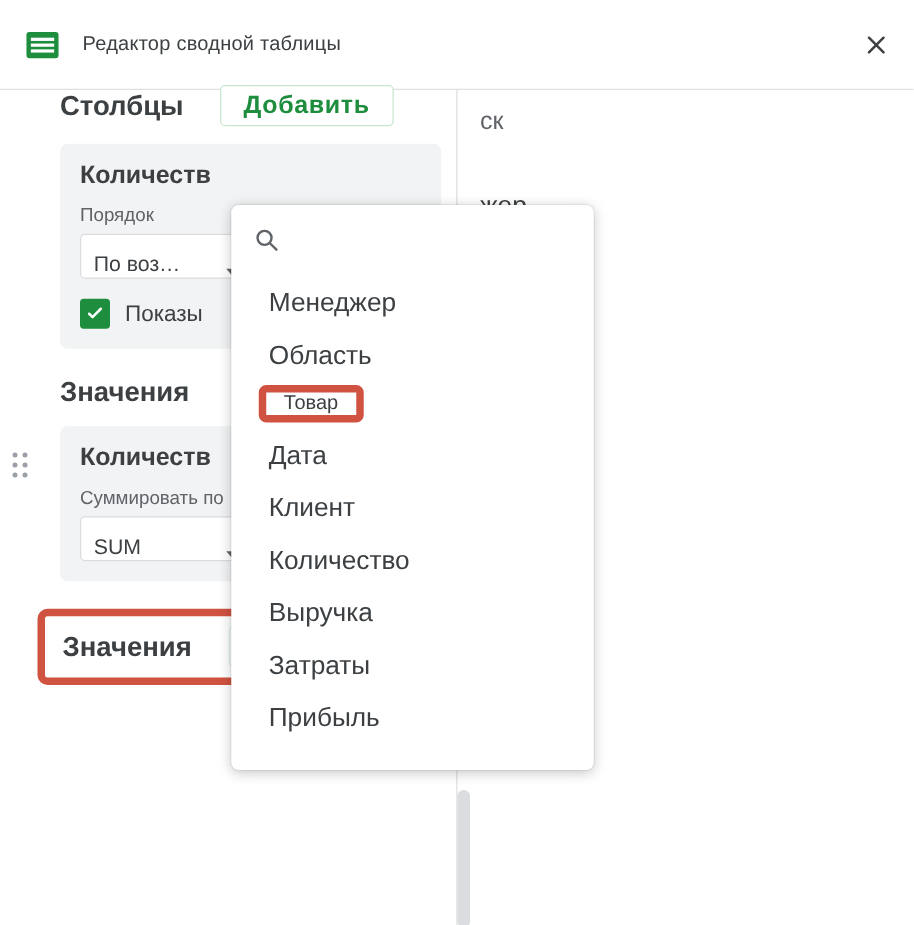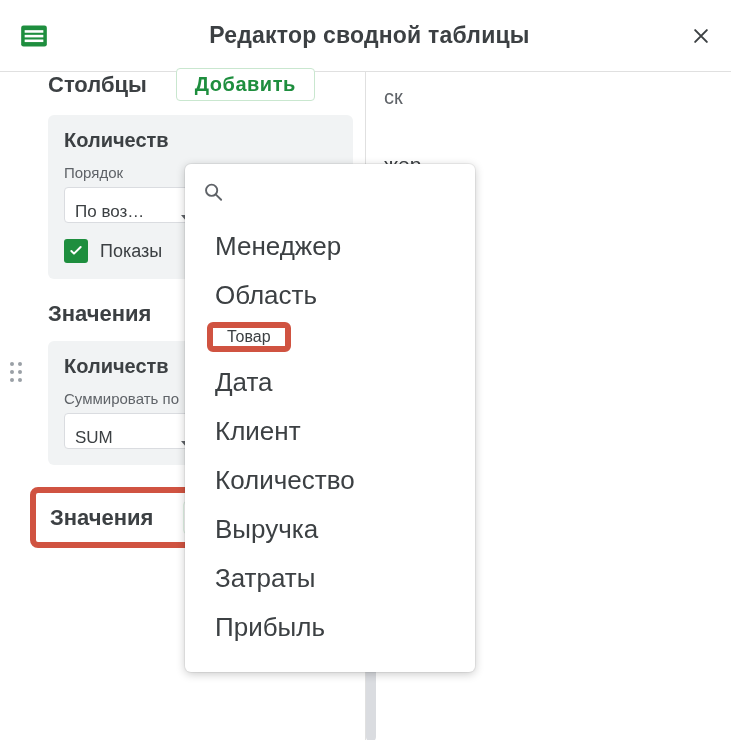--- a/index.html
+++ b/index.html
@@ -14,21 +14,21 @@
   .header {
     display: flex; align-items: center;
     height: 72px;
     padding: 0 20px;
     border-bottom: 1px solid #e0e0e0;
     gap: 18px;
   }
   .sheets-logo {
     width: 28px; height: 28px; flex: none;
   }
-  .title { font-size: 23px; color: #3c4043; letter-spacing: .2px; font-weight: 700; flex: 1; text-align: center; }
+  .title { font-size: 16px; color: #3c4043; letter-spacing: .2px; font-weight: 400; flex: 1; }
   .close-icon {
     width: 20px; height: 20px; cursor: pointer; color: #3c4043;
   }
   .body {
     position: relative;
     display: flex;
     height: calc(100% - 72px);
     padding-left: 30px;
   }
   .drag-dots {
@@ -125,21 +125,21 @@
     display: flex; align-items: center; gap: 14px;
     padding: 16px 18px 12px;
   }
   .popover-search svg { width: 24px; height: 24px; color: #5f6368; }
   .popover-search input {
     border: none; outline: none; font-size: 18px; width: 100%;
     color: #3c4043; background: transparent;
   }
   .popover-list { padding: 6px 0; }
   .popover-item {
-    font-size: 26px; color: #3c4043;
+    font-size: 21px; color: #3c4043;
     padding: 9px 30px;
     cursor: pointer;
   }
   .popover-item-hl {
     display: inline-block;
     border: 6px solid #d05341;
     border-radius: 6px;
     padding: 0 14px;
     margin-left: 22px;
   }

